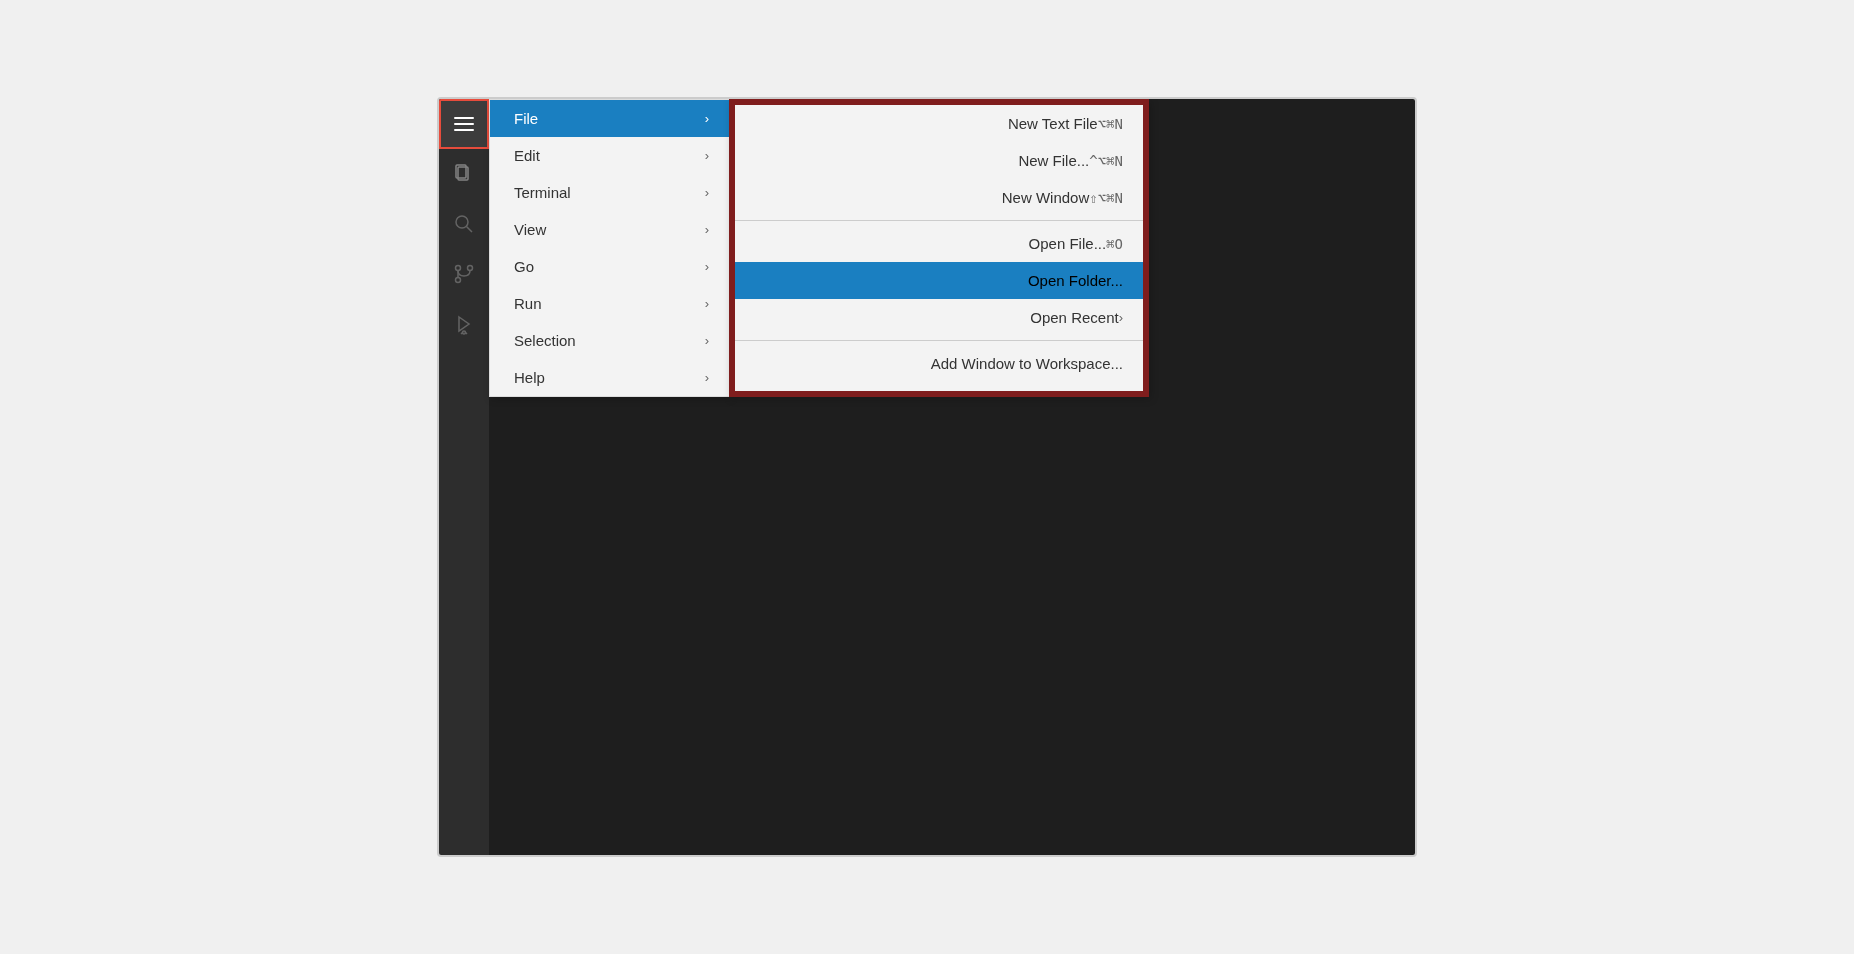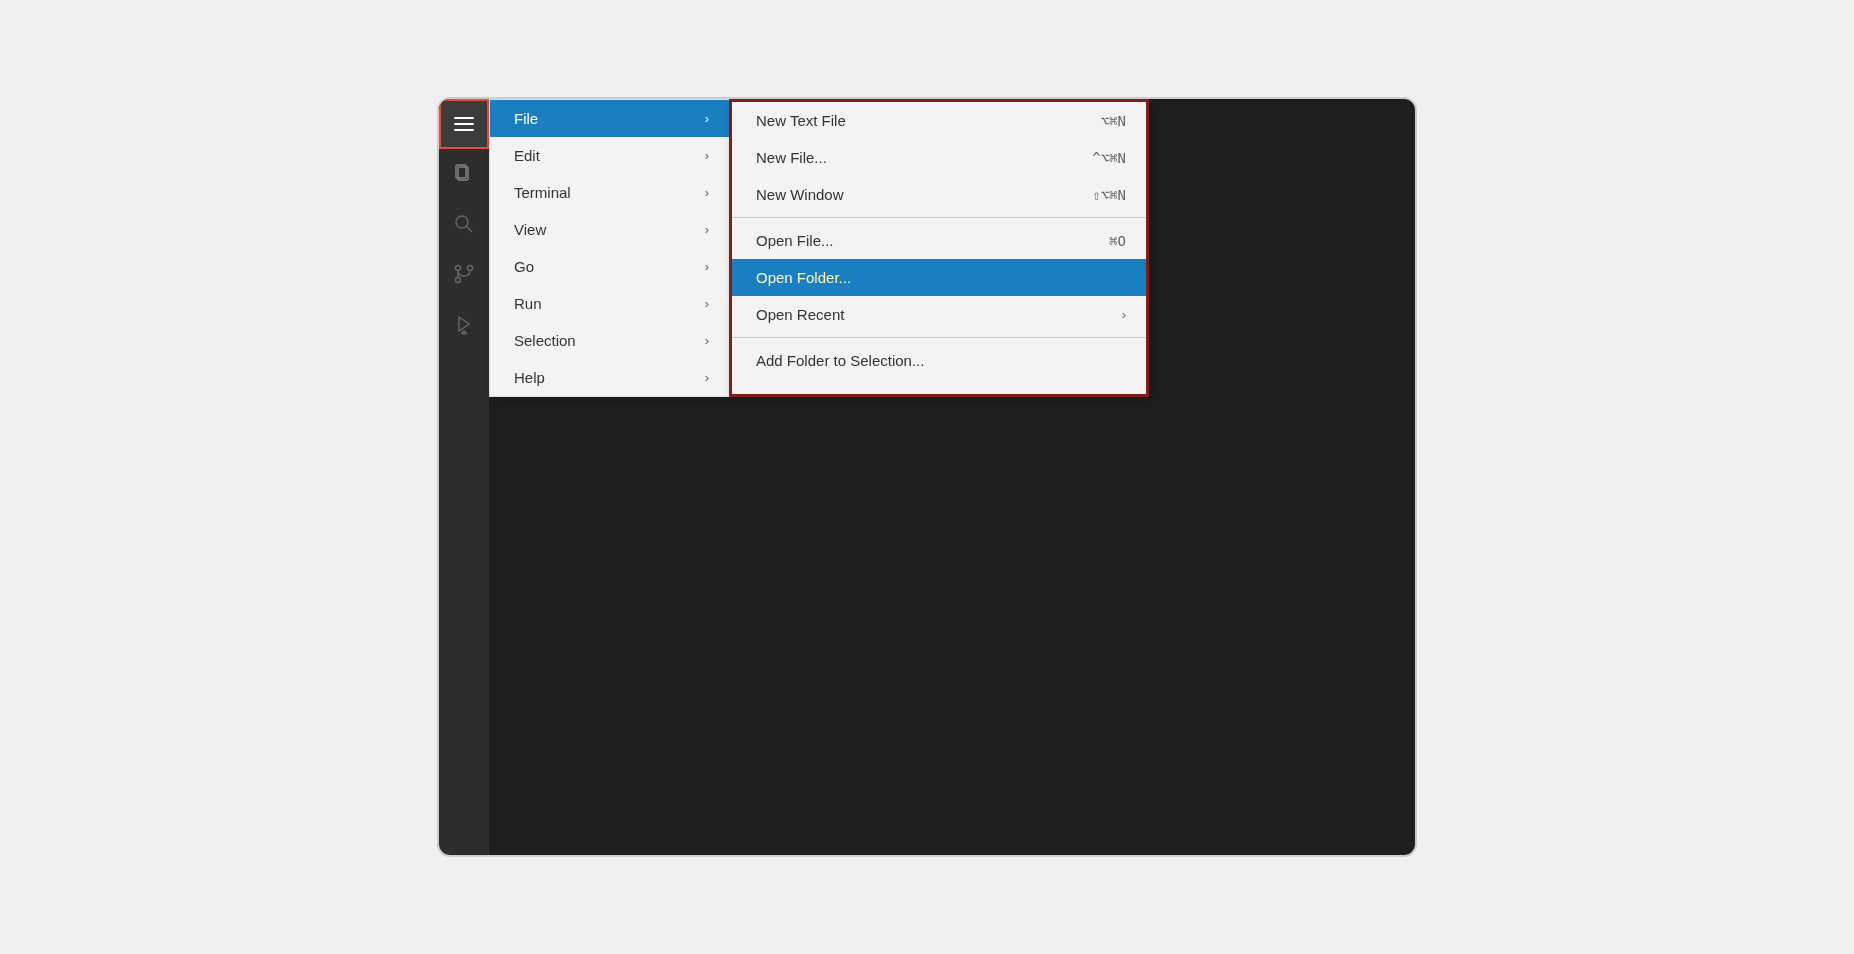--- a/index.html
+++ b/index.html
@@ -13,21 +13,21 @@
       width: 1854px;
       min-height: 954px;
     }
 
     .vscode-window {
       display: flex;
       width: 980px;
       height: 760px;
       background: white;
       border: 2px solid #ccc;
-      border-radius: 13px;
+      border-radius: 4px;
       overflow: hidden;
       position: relative;
     }
 
     
     .activity-bar {
       width: 50px;
       background: #2d2d2d;
       display: flex;
       flex-direction: column;
@@ -115,37 +115,38 @@
     }
 
     .menu-item.active .chevron {
       color: white;
     }
 
     
     .secondary-menu {
       width: 420px;
       background: #f3f3f3;
-      border: 3px solid #7f1d1d;
+      border: 6px solid #7f1d1d;
       box-shadow: 2px 2px 8px rgba(0,0,0,0.2);
+      text-align: right;
     }
 
     .secondary-menu-item {
       display: flex;
       align-items: center;
       justify-content: space-between;
       padding: 10px 20px 10px 24px;
       cursor: pointer;
       font-size: 15px;
       color: #333;
     }
 
     .secondary-menu-item.active {
       background: #1a7fc1;
-      color: #fef9c3;
+      color: #000000;
     }
 
     .secondary-menu-item .shortcut {
       color: #666;
       font-size: 14px;
       font-family: monospace;
     }
 
     .secondary-menu-item.active .shortcut {
       color: #cce4f7;
@@ -295,20 +296,20 @@
         <span class="shortcut"></span>
       </div>
       <div class="secondary-menu-item">
         <span class="menu-item-text">Open Recent</span>
         <span class="chevron">›</span>
       </div>
 
       <div class="divider"></div>
 
       <div class="secondary-menu-item">
-        <span class="menu-item-text">Add Folder to Selection...</span>
+        <span class="menu-item-text">Add Window to Workspace...</span>
         <span class="shortcut"></span>
       </div>
     </div>
   </div>
 
   <div class="editor-area"></div>
 </div>
 
 </body></html>

